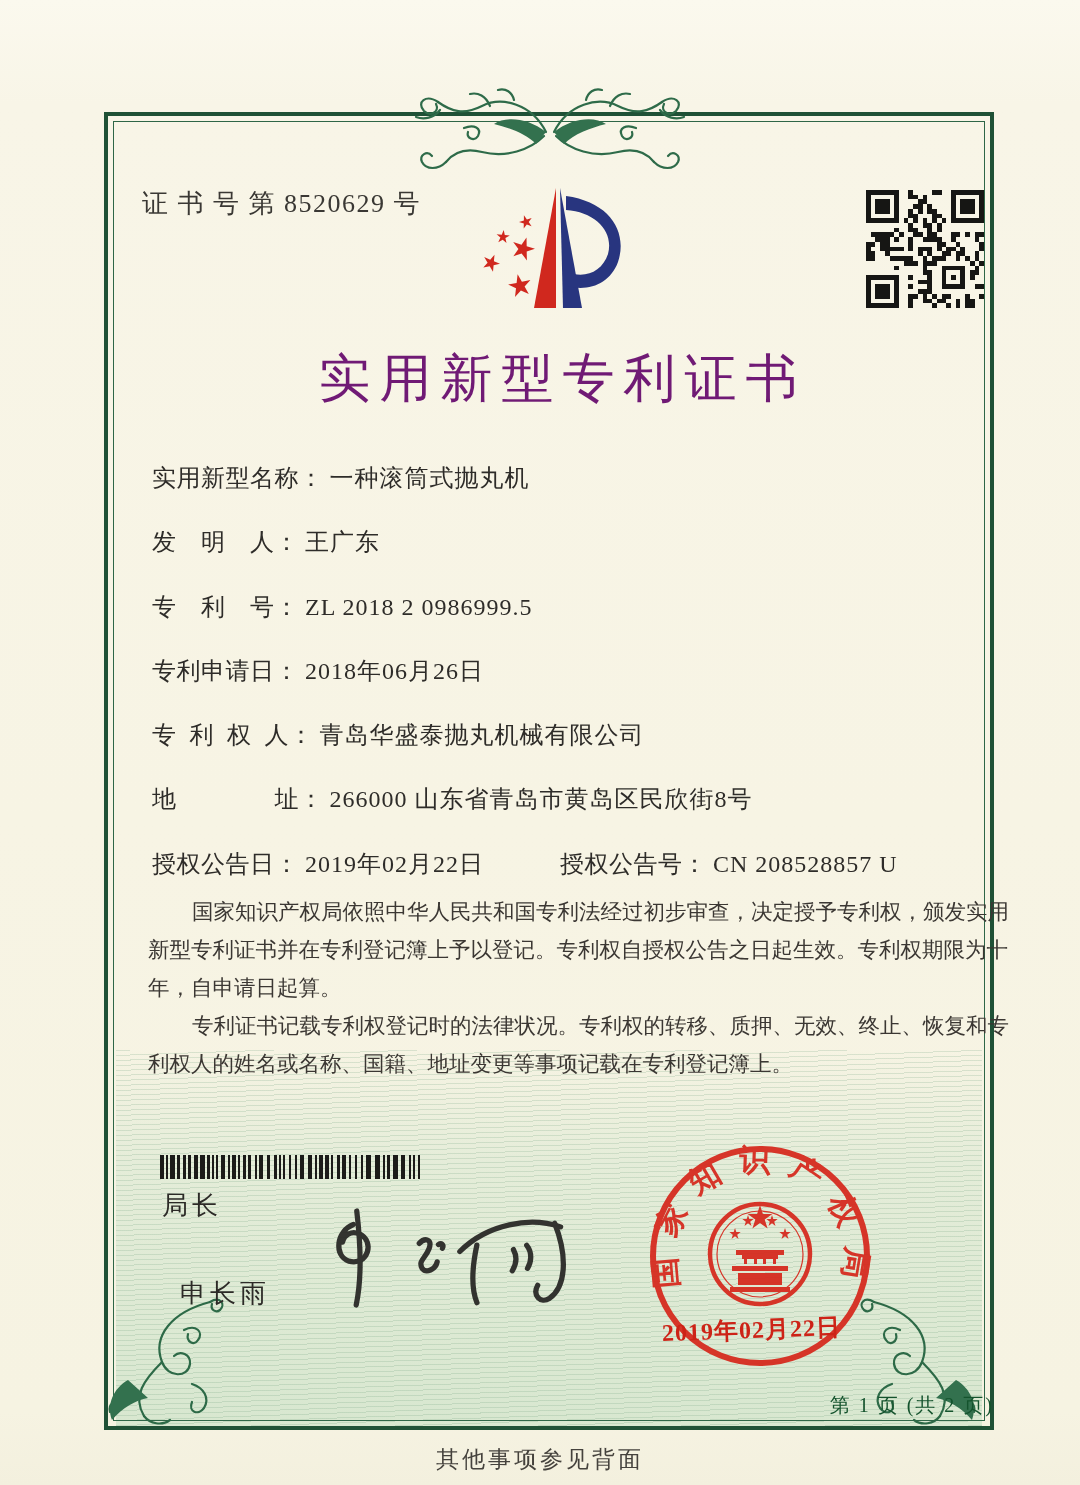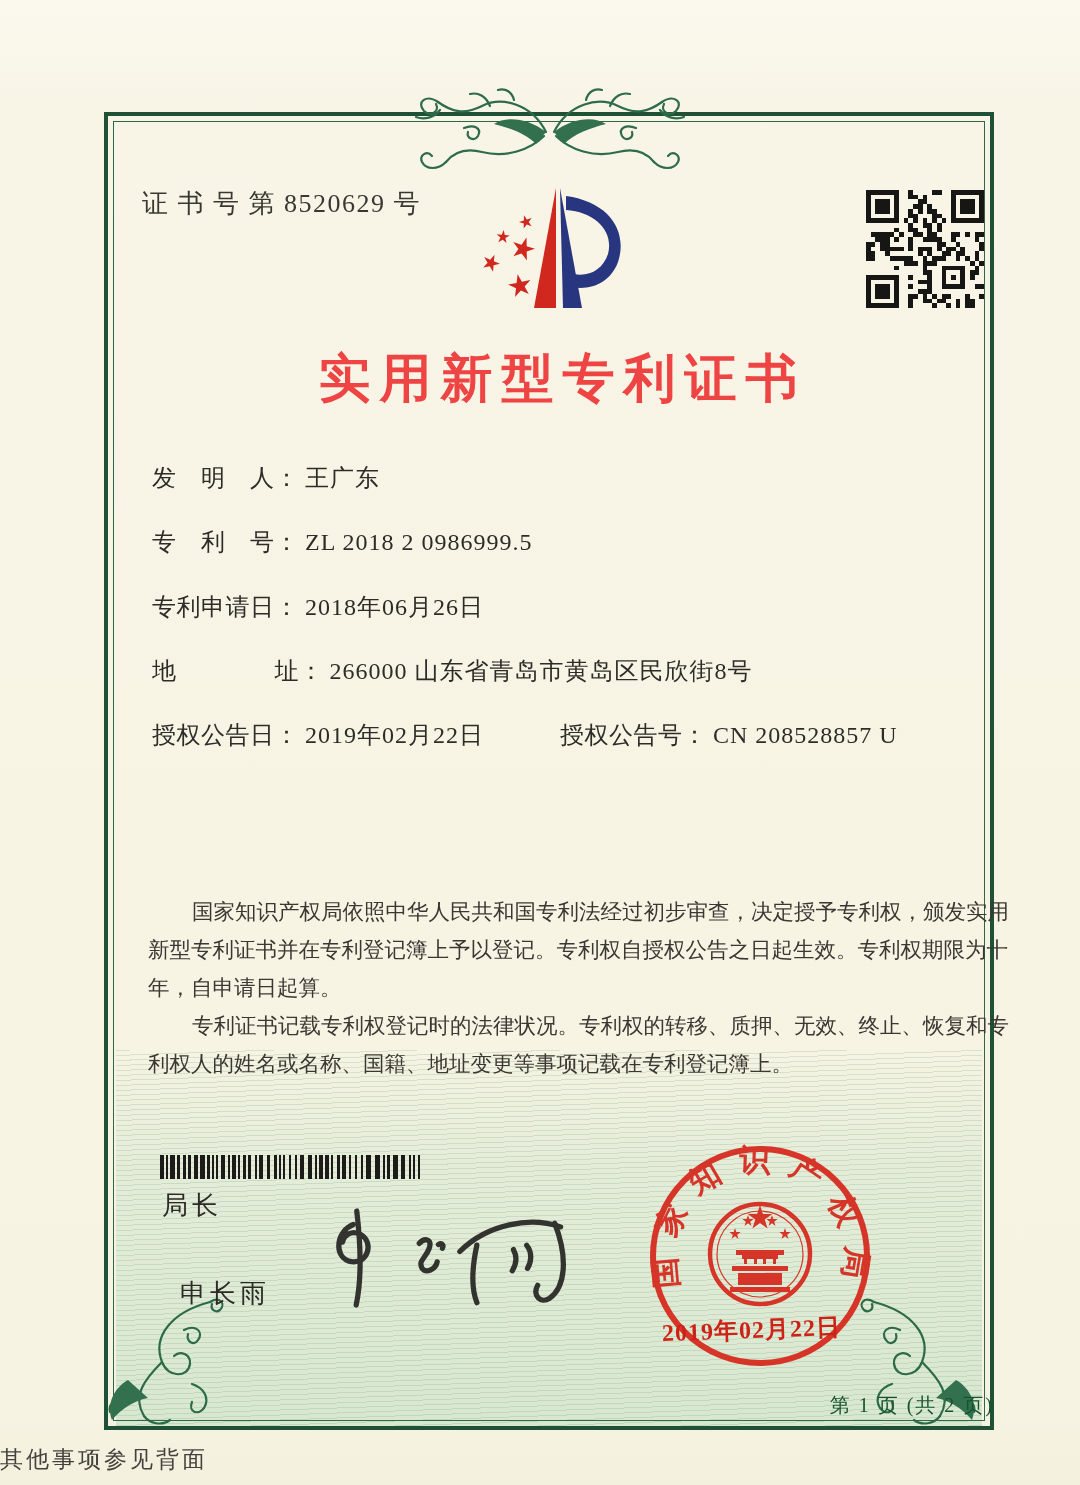--- a/index.html
+++ b/index.html
@@ -11,38 +11,38 @@
   .guilloche{position:absolute;left:116px;top:1050px;width:866px;height:376px;
     background:
       repeating-linear-gradient(178deg, rgba(110,160,125,.22) 0 1px, rgba(110,160,125,0) 1px 5px),
       linear-gradient(180deg, rgba(210,230,208,0) 0%, rgba(207,228,204,.45) 30%, rgba(203,226,200,.7) 100%);}
   
   .frame-outer{position:absolute;left:104px;top:112px;width:890px;height:1318px;border:4px solid #1f5136}
   .frame-inner{position:absolute;left:113px;top:121px;width:872px;height:1300px;border:1.5px solid #2e6647}
   .cert-number{position:absolute;left:142px;top:186px;font-size:26px;letter-spacing:1.5px;color:#3a3834;white-space:pre}
   .logo{position:absolute;left:470px;top:180px}
   .qr{position:absolute;left:866px;top:190px;width:118px;height:118px}
-  .title{position:absolute;left:104px;top:344px;width:908px;text-align:center;font-size:52px;font-weight:700;letter-spacing:9px;text-indent:9px;color:#ef4444}
+  .title{position:absolute;left:104px;top:344px;width:908px;text-align:center;font-size:52px;font-weight:400;letter-spacing:9px;text-indent:9px;color:#701a75}
   .fields{position:absolute;left:152px;top:462px;width:800px;font-size:24px;color:#2e2c29}
   .frow{height:64.3px;position:relative;white-space:nowrap}
   .flabel{white-space:pre;letter-spacing:.5px}
   .fvalue{margin-left:6px;letter-spacing:1px}
   .grant-pair{position:absolute;left:408px;top:0}
   .paras{position:absolute;left:148px;top:893px;width:810px;font-size:21.5px;line-height:38px;color:#3b3733}
   .pline{white-space:nowrap}
   .indent{padding-left:44px}
   .p2{margin-top:0}
   .barcode{position:absolute;left:160px;top:1155px;width:266px;height:24px}
   .director-title{position:absolute;left:162px;top:1188px;font-size:26px;color:#2c2a27;letter-spacing:4px}
   .director-name{position:absolute;left:180px;top:1276px;font-size:26px;color:#2c2a27;letter-spacing:4px}
   .signature{position:absolute;left:318px;top:1202px;transform:rotate(-2deg)}
   .seal{position:absolute;left:640px;top:1136px;opacity:.93}
   .seal-date{position:absolute;left:662px;top:1314px;font-size:24px;font-weight:700;color:#cd2317;letter-spacing:1px;transform:rotate(-2deg);white-space:nowrap}
   .page-num{position:absolute;left:104px;top:1392px;width:890px;text-align:right;font-size:20px;letter-spacing:2px;color:#14532d}
-  .footer-note{position:absolute;left:0;top:1444px;width:1080px;font-size:23px;letter-spacing:3px;color:#45423d}
+  .footer-note{position:absolute;left:0;top:1444px;width:1080px;text-align:center;font-size:23px;letter-spacing:3px;color:#45423d}
   .dragons{position:absolute;left:394px;top:84px}
   .corner-bl{position:absolute;left:92px;top:1284px}
   .corner-br{position:absolute;left:852px;top:1284px;transform:scaleX(-1)}
   svg{display:block}
 </style>
 </head>
 <body>
 
 <div class="page">
   <div class="paper"></div>
@@ -284,23 +284,25 @@
         <rect x="17" y="24" width="1" height="1"></rect>
         <rect x="19" y="24" width="1" height="1"></rect>
         <rect x="21" y="24" width="1" height="1"></rect>
         <rect x="22" y="24" width="1" height="1"></rect>
       </g>
   </svg>
 
   <div class="title">实用新型专利证书</div>
 
   <div class="fields">
+    <div class="frow"><span class="flabel">实用新型名称：</span><span class="fvalue">一种滚筒式抛丸机</span></div>
     <div class="frow"><span class="flabel">发　明　人：</span><span class="fvalue">王广东</span></div>
     <div class="frow"><span class="flabel">专　利　号：</span><span class="fvalue">ZL 2018 2 0986999.5</span></div>
     <div class="frow"><span class="flabel">专利申请日：</span><span class="fvalue">2018年06月26日</span></div>
+    <div class="frow"><span class="flabel">专  利  权  人：</span><span class="fvalue">青岛华盛泰抛丸机械有限公司</span></div>
     <div class="frow"><span class="flabel">地　　　　址：</span><span class="fvalue">266000 山东省青岛市黄岛区民欣街8号</span></div>
     <div class="frow">
       <span class="flabel">授权公告日：</span><span class="fvalue">2019年02月22日</span>
       <span class="grant-pair">
         <span class="flabel">授权公告号：</span><span class="fvalue">CN 208528857 U</span>
       </span>
     </div>
   </div>
 
   <div class="paras">

